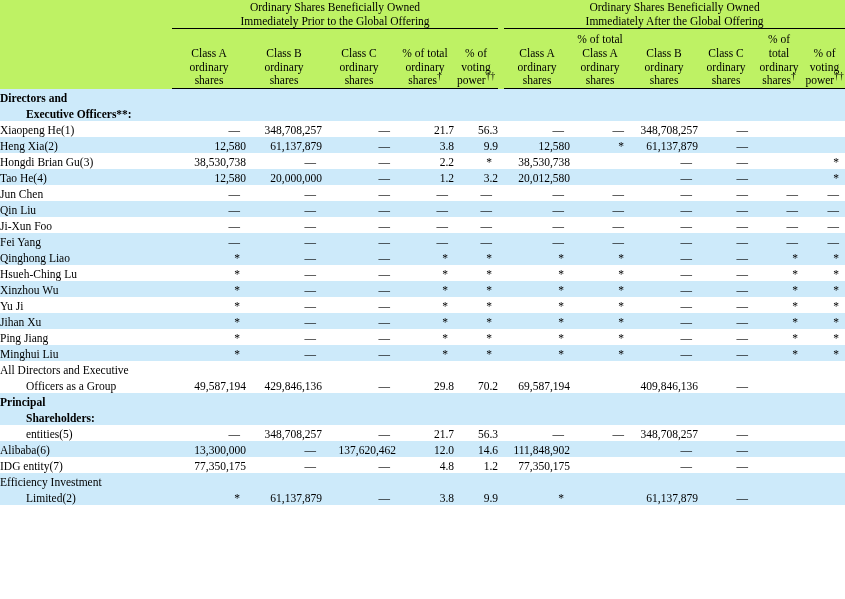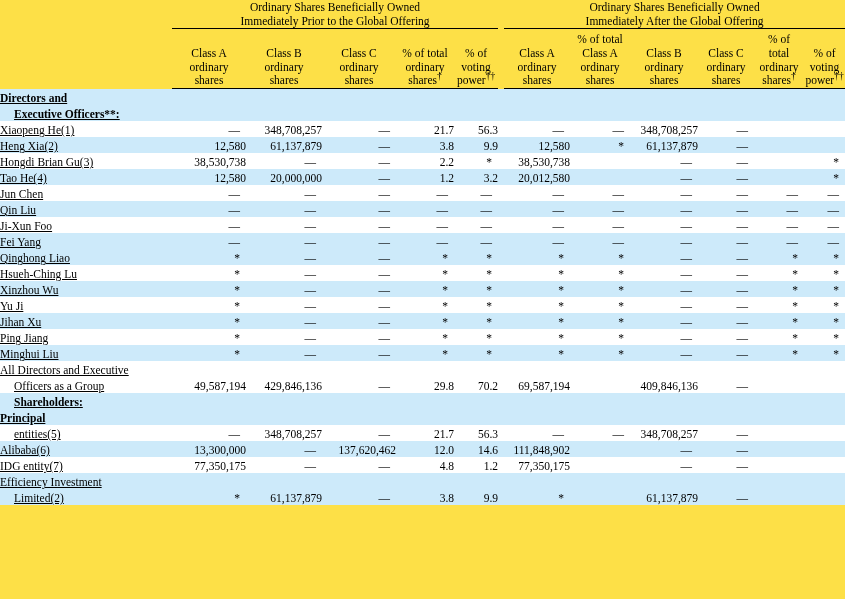--- a/index.html
+++ b/index.html
@@ -10,22 +10,22 @@
   body {
     width: 845px;
     height: 599px;
     font-family: "Liberation Serif", "DejaVu Serif", serif;
     color: #000000;
     overflow: hidden;
   }
   #sheet {
     position: relative;
     width: 845px;
-    height: 599px;
-    background: #fde047;
+    height: 441px;
+    background: #bef264;
   }
   table.beneficial {
     border-collapse: collapse;
     width: 845px;
     table-layout: fixed;
     font-size: 11.5px;
     line-height: 1.12;
   }
   table.beneficial td, table.beneficial th {
     padding: 0;
@@ -81,23 +81,22 @@
 
   
   tr.band td { background: #cdeafa; }
   tr.plain td { background: #ffffff; }
 
   td.lbl {
     text-align: left;
     padding-left: 15px;
     white-space: nowrap;
     font-size: 11.5px;
-    text-decoration: underline;
-  }
-  td.lbl.indent { padding-left: 14px; }
+  }
+  td.lbl.indent { padding-left: 26px; }
   td.lbl.bold { font-weight: bold; }
 
   td.num {
     text-align: right;
     padding-right: 6px;
     white-space: nowrap;
     font-size: 11.5px;
   }
   td.num.dash, td.num.star {
     text-align: right;
@@ -534,48 +533,48 @@
           <td class="num">70.2</td>
           <td></td>
           <td class="num">69,587,194</td>
           <td class="num"></td>
           <td class="num">409,846,136</td>
           <td class="num dash">—</td>
           <td class="num"></td>
           <td class="num"></td>
         </tr>
         <tr class="band tworow">
+          <td class="lbl bold">Principal</td>
+          <td></td>
+          <td></td>
+          <td></td>
+          <td></td>
+          <td></td>
+          <td></td>
+          <td></td>
+          <td></td>
+          <td></td>
+          <td></td>
+          <td></td>
+          <td></td>
+        </tr>
+        <tr class="band tworow">
           <td class="lbl indent bold">Shareholders:</td>
           <td class="num"></td>
           <td class="num"></td>
           <td class="num"></td>
           <td class="num"></td>
           <td class="num"></td>
           <td></td>
           <td class="num"></td>
           <td class="num"></td>
           <td class="num"></td>
           <td class="num"></td>
           <td class="num"></td>
           <td class="num"></td>
-        </tr>
-        <tr class="band tworow">
-          <td class="lbl bold">Principal</td>
-          <td></td>
-          <td></td>
-          <td></td>
-          <td></td>
-          <td></td>
-          <td></td>
-          <td></td>
-          <td></td>
-          <td></td>
-          <td></td>
-          <td></td>
-          <td></td>
         </tr>
         <tr class="plain tworow">
           <td class="lbl indent">entities(5)</td>
           <td class="num dash">—</td>
           <td class="num">348,708,257</td>
           <td class="num dash">—</td>
           <td class="num">21.7</td>
           <td class="num">56.3</td>
           <td></td>
           <td class="num dash">—</td>

